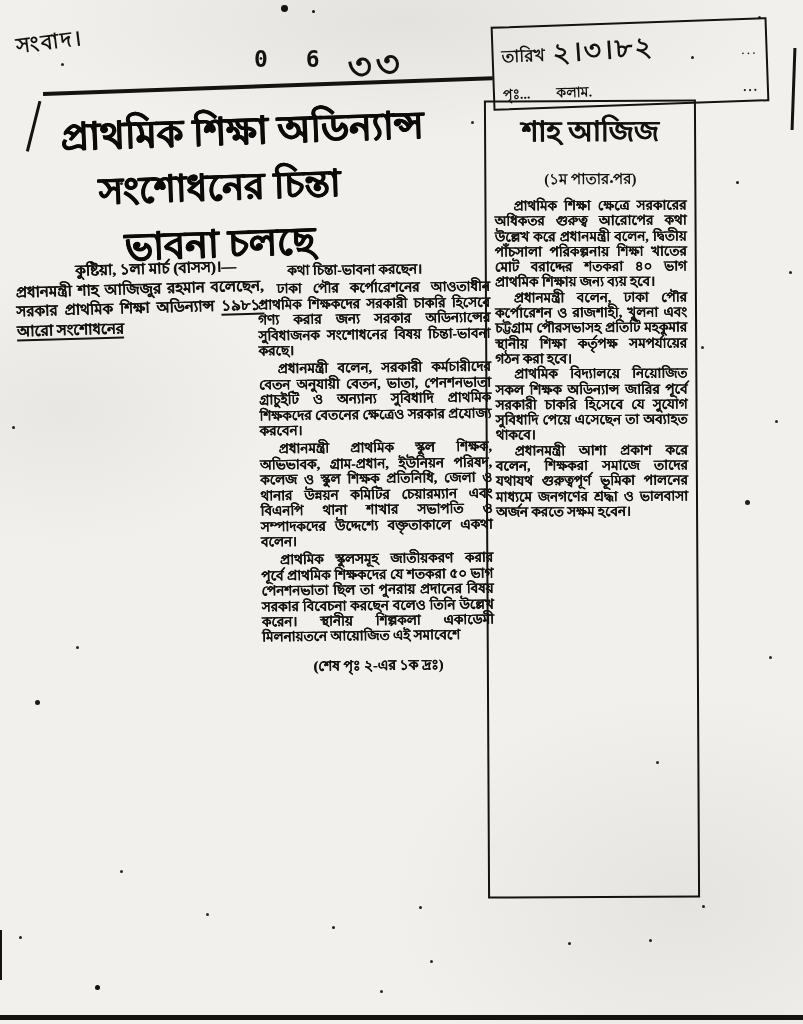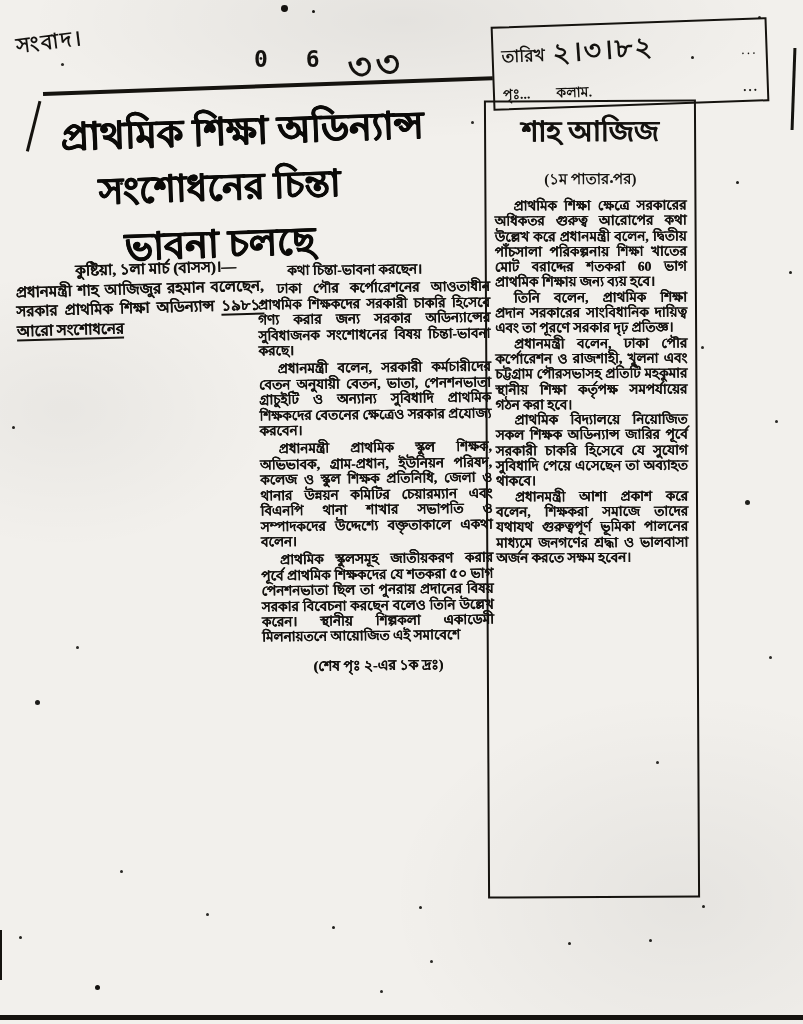--- a/index.html
+++ b/index.html
@@ -137,20 +137,19 @@
     <p>ঢাকা পৌর কর্পোরেশনের আওতাধীন প্রাথমিক শিক্ষকদের সরকারী চাকরি হিসেবে গণ্য করার জন্য সরকার অডিন্যান্সের সুবিধাজনক সংশোধনের বিষয় চিন্তা-ভাবনা করছে।</p>
     <p>প্রধানমন্ত্রী বলেন, সরকারী কর্মচারীদের বেতন অনুযায়ী বেতন, ভাতা, পেনশনভাতা গ্রাচুইটি ও অন্যান্য সুবিধাদি প্রাথমিক শিক্ষকদের বেতনের ক্ষেত্রেও সরকার প্রযোজ্য করবেন।</p>
     <p>প্রধানমন্ত্রী প্রাথমিক স্কুল শিক্ষক, অভিভাবক, গ্রাম-প্রধান, ইউনিয়ন পরিষদ, কলেজ ও স্কুল শিক্ষক প্রতিনিধি, জেলা ও থানার উন্নয়ন কমিটির চেয়ারম্যান এবং বিএনপি থানা শাখার সভাপতি ও সম্পাদকদের উদ্দেশ্যে বক্তৃতাকালে একথা বলেন।</p>
     <p>প্রাথমিক স্কুলসমূহ জাতীয়করণ করার পূর্বে প্রাথমিক শিক্ষকদের যে শতকরা ৫০ ভাগ পেনশনভাতা ছিল তা পুনরায় প্রদানের বিষয় সরকার বিবেচনা করছেন বলেও তিনি উল্লেখ করেন। স্থানীয় শিল্পকলা একাডেমী মিলনায়তনে আয়োজিত এই সমাবেশে</p>
     <div class="contnote">(শেষ পৃঃ ২-এর ১ক দ্রঃ)</div>
   </div>
 
   <div class="right-box">
     <div class="rtitle">শাহ আজিজ</div>
     <div class="rsub">(১ম পাতার পর)</div>
-    <p>প্রাথমিক শিক্ষা ক্ষেত্রে সরকারের অধিকতর গুরুত্ব আরোপের কথা উল্লেখ করে প্রধানমন্ত্রী বলেন, দ্বিতীয় পাঁচসালা পরিকল্পনায় শিক্ষা খাতের মোট বরাদ্দের শতকরা 60 ভাগ প্রাথমিক শিক্ষায় জন্য ব্যয় হবে।</p>
-    <p>তিনি বলেন, প্রাথমিক শিক্ষা প্রদান সরকারের সাংবিধানিক দায়িত্ব এবং তা পূরণে সরকার দৃঢ় প্রতিজ্ঞ।</p>
+    <p>প্রাথমিক শিক্ষা ক্ষেত্রে সরকারের অধিকতর গুরুত্ব আরোপের কথা উল্লেখ করে প্রধানমন্ত্রী বলেন, দ্বিতীয় পাঁচসালা পরিকল্পনায় শিক্ষা খাতের মোট বরাদ্দের শতকরা ৪০ ভাগ প্রাথমিক শিক্ষায় জন্য ব্যয় হবে।</p>
     <p>প্রধানমন্ত্রী বলেন, ঢাকা পৌর কর্পোরেশন ও রাজশাহী, খুলনা এবং চট্টগ্রাম পৌরসভাসহ প্রতিটি মহকুমার স্থানীয় শিক্ষা কর্তৃপক্ষ সমপর্যায়ের গঠন করা হবে।</p>
     <p>প্রাথমিক বিদ্যালয়ে নিয়োজিত সকল শিক্ষক অডিন্যান্স জারির পূর্বে সরকারী চাকরি হিসেবে যে সুযোগ সুবিধাদি পেয়ে এসেছেন তা অব্যাহত থাকবে।</p>
     <p>প্রধানমন্ত্রী আশা প্রকাশ করে বলেন, শিক্ষকরা সমাজে তাদের যথাযথ গুরুত্বপূর্ণ ভূমিকা পালনের মাধ্যমে জনগণের শ্রদ্ধা ও ভালবাসা অর্জন করতে সক্ষম হবেন।</p>
   </div>
 
 </div>
 
 </body></html>

